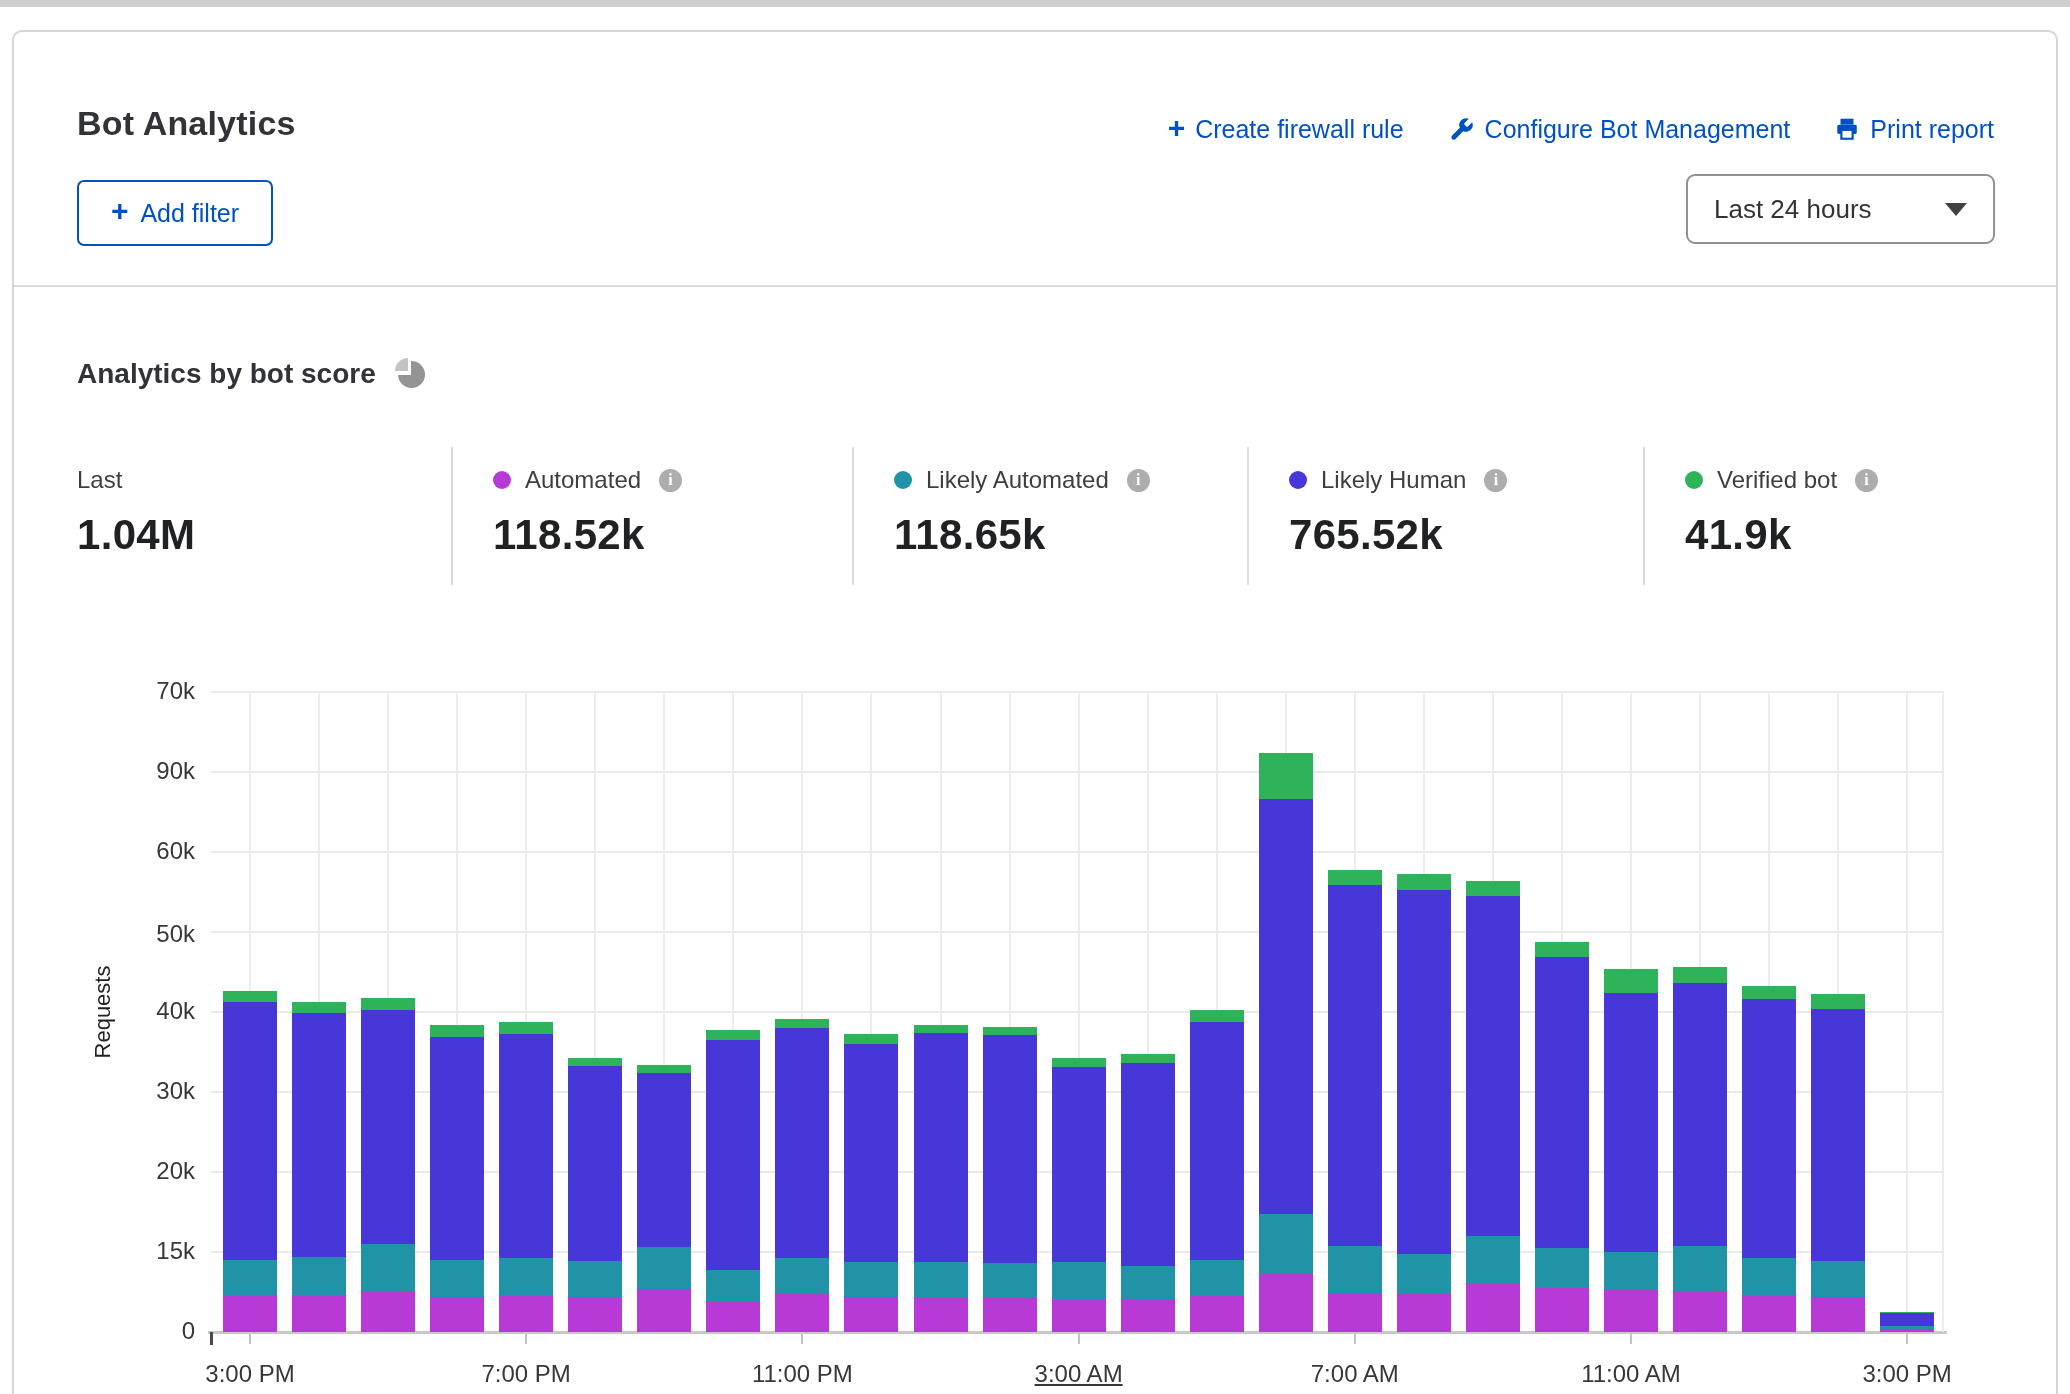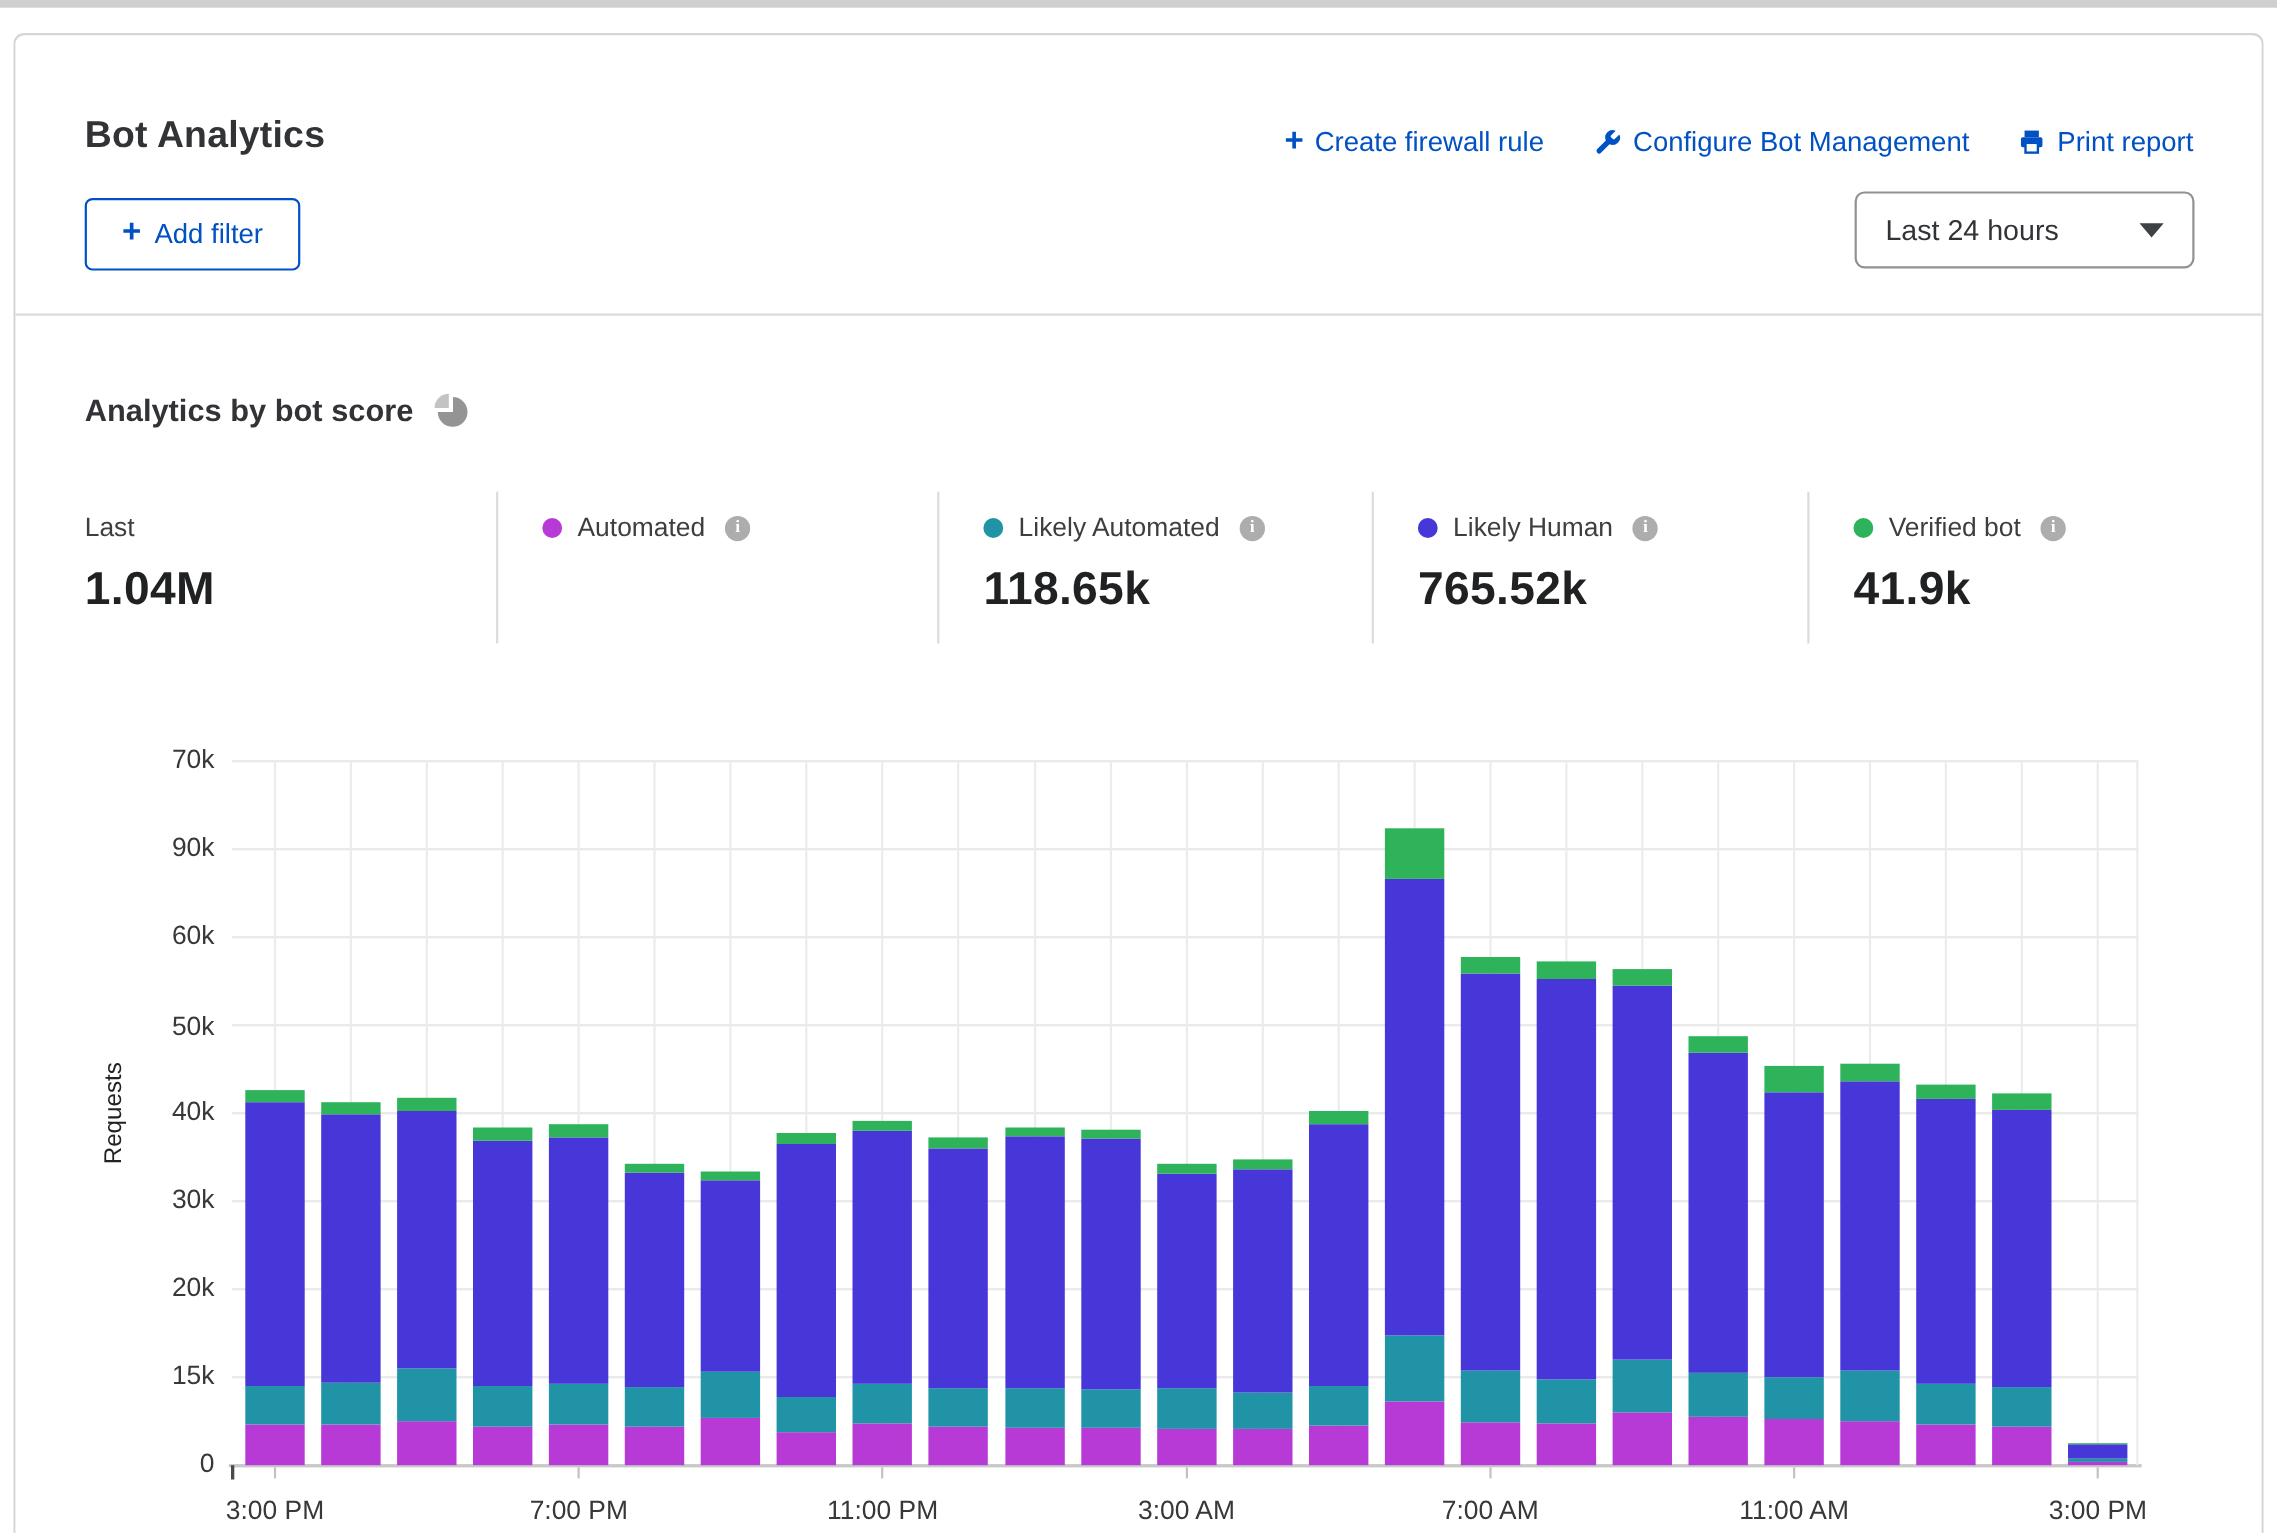--- a/index.html
+++ b/index.html
@@ -134,20 +134,21 @@
           <span class="stat-label">Last</span>
         </div>
         <div class="stat-value">1.04M</div>
       </div>
       <div class="stat sep stat-c2">
         <div class="stat-label-row">
           <span class="stat-dot" style="background: rgb(183, 58, 214);"></span>
           <span class="stat-label">Automated</span>
           <span class="info-icon">i</span>
         </div>
+        <div class="stat-value">118.52k</div>
       </div>
       <div class="stat sep stat-c3">
         <div class="stat-label-row">
           <span class="stat-dot" style="background: rgb(32, 147, 166);"></span>
           <span class="stat-label">Likely Automated</span>
           <span class="info-icon">i</span>
         </div>
         <div class="stat-value">118.65k</div>
       </div>
       <div class="stat sep stat-c4">
@@ -215,21 +216,21 @@
         <div class="ytick" style="bottom: 384px;">50k</div>
         <div class="ytick" style="bottom: 467px;">60k</div>
         <div class="ytick" style="bottom: 547px;">90k</div>
         <div class="ytick" style="bottom: 627px;">70k</div>
         <div class="xtick" style="left: -41px;">3:00 PM</div>
         <div class="x-tickmark" style="left: 38px;"></div>
         <div class="xtick" style="left: 235.2px;">7:00 PM</div>
         <div class="x-tickmark" style="left: 314.2px;"></div>
         <div class="xtick" style="left: 511.4px;">11:00 PM</div>
         <div class="x-tickmark" style="left: 590.4px;"></div>
-        <div class="xtick" style="left: 787.6px;">3:00 AM</div>
+        <div class="xtick" style="left: 787.6px; text-decoration: underline;">3:00 AM</div>
         <div class="x-tickmark" style="left: 866.6px;"></div>
         <div class="xtick" style="left: 1063.8px;">7:00 AM</div>
         <div class="x-tickmark" style="left: 1142.8px;"></div>
         <div class="xtick" style="left: 1340px;">11:00 AM</div>
         <div class="x-tickmark" style="left: 1419px;"></div>
         <div class="xtick" style="left: 1616.2px;">3:00 PM</div>
         <div class="x-tickmark" style="left: 1695.2px;"></div>
         <div class="bar" style="left: 12px; width: 54px; height: 340.8px;">
           <div class="bar-seg" style="bottom: 0px; height: 36.8px; background: rgb(183, 58, 214);"></div>
           <div class="bar-seg" style="bottom: 36.8px; height: 35.2px; background: rgb(32, 147, 166);"></div>

